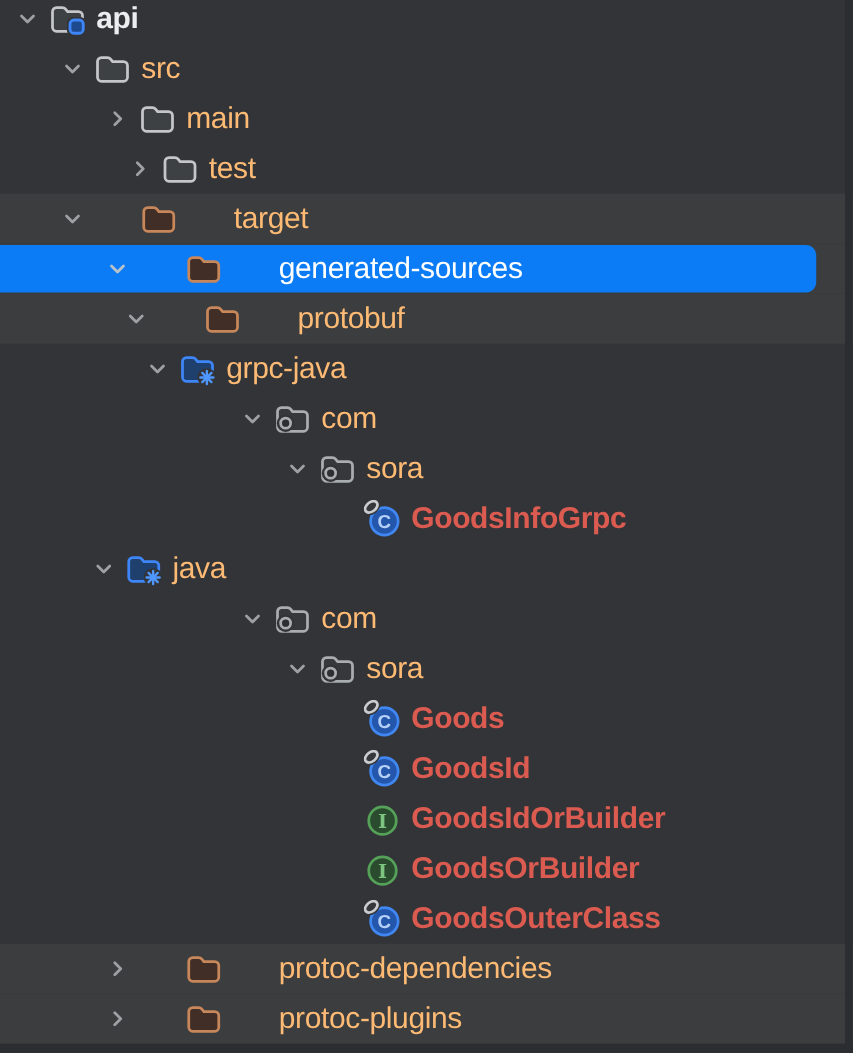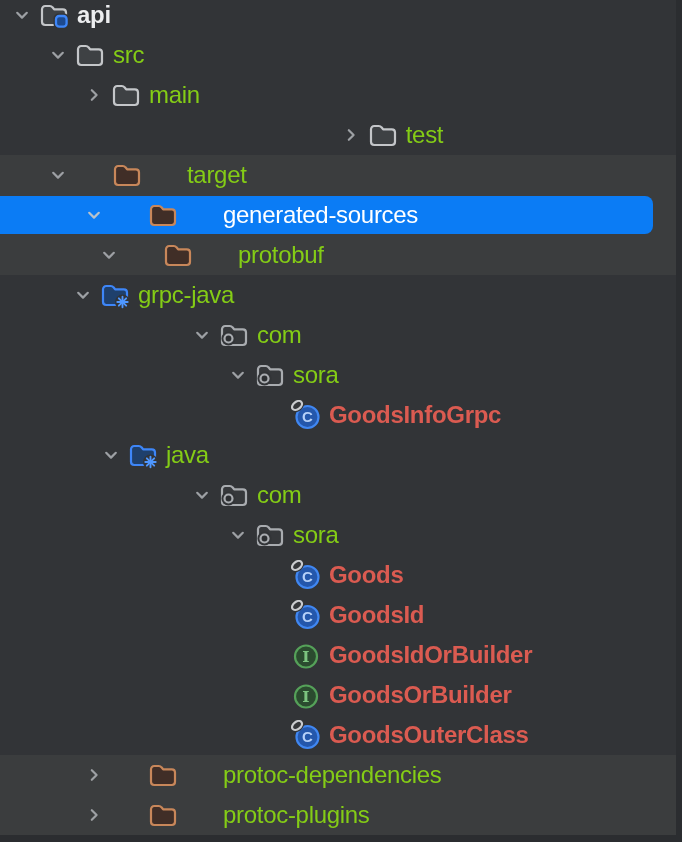--- a/index.html
+++ b/index.html
@@ -18,21 +18,21 @@
   .row .pill{
     position:absolute;left:0;top:1px;height:38px;width:653px;
     background:#0B7CF5;border-radius:0 8px 8px 0;z-index:0;
   }
   .chev{width:18px;height:18px;margin-right:8px;flex:0 0 18px;position:relative;z-index:1;}
   .chev svg{display:block;}
   .icon{width:30px;height:30px;margin-right:8px;flex:0 0 30px;position:relative;z-index:1;}
   .icon svg{display:block;}
   .label{
     position:relative;z-index:1;
-    font-size:24px;letter-spacing:-0.3px;color:#84cc16;
+    font-size:24px;letter-spacing:-0.3px;color:#fdba74;
     white-space:nowrap;line-height:40px;
   }
   .row.bold .label{font-weight:700;color:#ECEDEF;}
   .row.red .label{color:#DB5B51;font-weight:bold;}
   .row.selected .label{color:#FFFFFF;text-align:center;}
   .row.selected .chev path{stroke:#B9C2CA;}
   .edge-right{position:absolute;top:0;right:0;width:6px;height:842px;background:#2B2D30;z-index:5;}
   .edge-bottom{position:absolute;left:0;top:835px;width:682px;height:7px;background:#2B2D30;z-index:5;}
 </style>
 </head>
@@ -80,21 +80,21 @@
         </span>
     <span class="icon">
           <svg width="30" height="30" viewBox="0 0 30 30">
             <g transform="translate(0,1)">
               <path d="M3 8.2 C3 6.4 4.4 5 6.2 5 H10.8 C11.9 5 12.9 5.5 13.5 6.3 L15.1 8.3 H23.8 C25.6 8.3 27 9.7 27 11.5 V20.8 C27 22.6 25.6 24 23.8 24 H6.2 C4.4 24 3 22.6 3 20.8 Z" fill="#3E4144" stroke="#C4C6C9" stroke-width="2.2" stroke-linejoin="round"></path>
             </g>
           </svg>
         </span>
     <span class="label">main</span>
   </div>
-      <div class="row" style="padding-left: 103px; justify-content: center;">
+      <div class="row" style="padding-left: 103px;">
     <span class="chev">
           <svg width="18" height="18" viewBox="0 0 18 18">
             <path d="M6.8 4.2 L11.6 9 L6.8 13.8" fill="none" stroke="#9DA0A4" stroke-width="2.2" stroke-linecap="round" stroke-linejoin="round"></path>
           </svg>
         </span>
     <span class="icon">
           <svg width="30" height="30" viewBox="0 0 30 30">
             <g transform="translate(0,1)">
               <path d="M3 8.2 C3 6.4 4.4 5 6.2 5 H10.8 C11.9 5 12.9 5.5 13.5 6.3 L15.1 8.3 H23.8 C25.6 8.3 27 9.7 27 11.5 V20.8 C27 22.6 25.6 24 23.8 24 H6.2 C4.4 24 3 22.6 3 20.8 Z" fill="#3E4144" stroke="#C4C6C9" stroke-width="2.2" stroke-linejoin="round"></path>
             </g>
@@ -141,21 +141,21 @@
         </span>
     <span class="icon">
           <svg width="30" height="30" viewBox="0 0 30 30">
             <g transform="translate(0,1)">
               <path d="M3 8.2 C3 6.4 4.4 5 6.2 5 H10.8 C11.9 5 12.9 5.5 13.5 6.3 L15.1 8.3 H23.8 C25.6 8.3 27 9.7 27 11.5 V20.8 C27 22.6 25.6 24 23.8 24 H6.2 C4.4 24 3 22.6 3 20.8 Z" fill="#402E27" stroke="#C8875A" stroke-width="2.2" stroke-linejoin="round"></path>
             </g>
           </svg>
         </span>
     <span class="label">protobuf</span>
   </div>
-      <div class="row" style="padding-left: 74px; align-items: center;">
+      <div class="row" style="padding-left: 117px; align-items: center;">
     <span class="chev">
           <svg width="18" height="18" viewBox="0 0 18 18">
             <path d="M4.2 6.8 L9 11.6 L13.8 6.8" fill="none" stroke="#9DA0A4" stroke-width="2.2" stroke-linecap="round" stroke-linejoin="round"></path>
           </svg>
         </span>
     <span class="icon">
           <svg width="30" height="30" viewBox="0 0 30 30">
             <g transform="translate(0,1)">
               <path d="M3 8.2 C3 6.4 4.4 5 6.2 5 H10.8 C11.9 5 12.9 5.5 13.5 6.3 L15.1 8.3 H23.8 C25.6 8.3 27 9.7 27 11.5 V20.8 C27 22.6 25.6 24 23.8 24 H6.2 C4.4 24 3 22.6 3 20.8 Z" fill="#1F406C" stroke="#3E86F8" stroke-width="2.2" stroke-linejoin="round"></path>
               <circle cx="22.5" cy="21" r="7.5" fill="#323437"></circle>
@@ -210,21 +210,21 @@
             <circle cx="16.5" cy="17" r="11" fill="#2457AB" stroke="#4087F2" stroke-width="2.2"></circle>
             <text x="16.5" y="22.4" text-anchor="middle" font-size="15" font-weight="700" fill="#B5D0F8" font-family="Liberation Sans, sans-serif">C</text>
             <g transform="rotate(-38 6 5.5)">
               <ellipse cx="6" cy="5.5" rx="8" ry="5.9" fill="#323437"></ellipse>
               <ellipse cx="6" cy="5.5" rx="5.6" ry="3.7" fill="#35373A" stroke="#CACCCF" stroke-width="2.2"></ellipse>
             </g>
           </svg>
         </span>
     <span class="label">GoodsInfoGrpc</span>
   </div>
-      <div class="row" style="padding-left: 102px;">
+      <div class="row" style="padding-left: 74px;">
     <span class="chev">
           <svg width="18" height="18" viewBox="0 0 18 18">
             <path d="M4.2 6.8 L9 11.6 L13.8 6.8" fill="none" stroke="#9DA0A4" stroke-width="2.2" stroke-linecap="round" stroke-linejoin="round"></path>
           </svg>
         </span>
     <span class="icon">
           <svg width="30" height="30" viewBox="0 0 30 30">
             <g transform="translate(0,1)">
               <path d="M3 8.2 C3 6.4 4.4 5 6.2 5 H10.8 C11.9 5 12.9 5.5 13.5 6.3 L15.1 8.3 H23.8 C25.6 8.3 27 9.7 27 11.5 V20.8 C27 22.6 25.6 24 23.8 24 H6.2 C4.4 24 3 22.6 3 20.8 Z" fill="#1F406C" stroke="#3E86F8" stroke-width="2.2" stroke-linejoin="round"></path>
               <circle cx="22.5" cy="21" r="7.5" fill="#323437"></circle>

